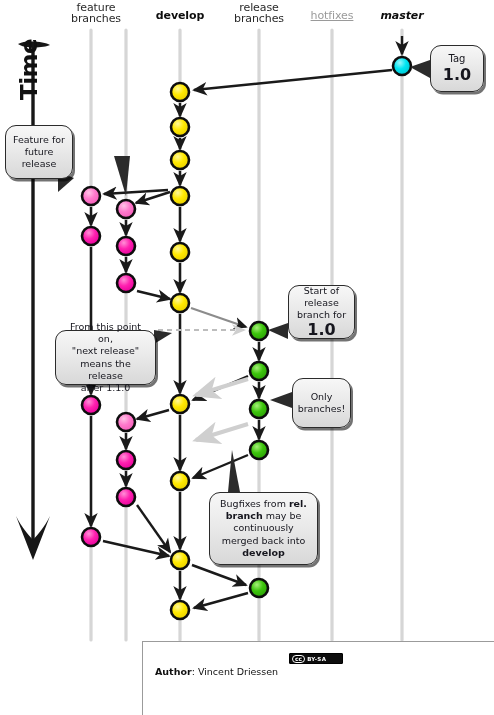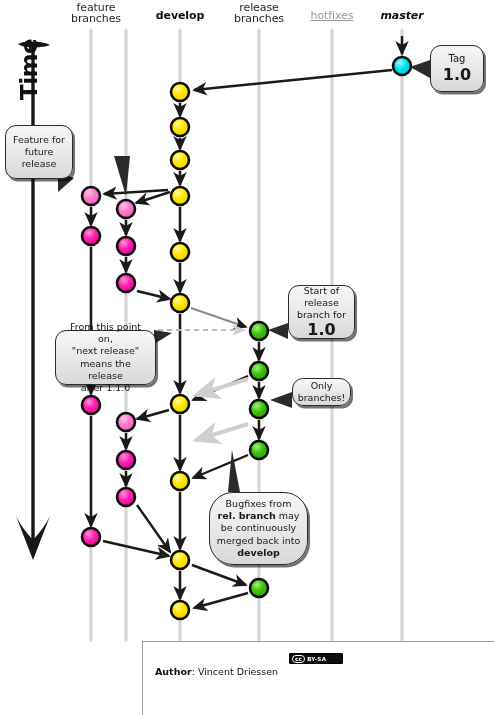--- a/index.html
+++ b/index.html
@@ -267,28 +267,28 @@
 
   <div class="callout" style="left:288px;top:285px;width:67px;height:54px;">
     <div>
       <div>Start of</div>
       <div>release</div>
       <div>branch for</div>
       <div class="tag-big">1.0</div>
     </div>
   </div>
 
-  <div class="callout" style="left:292px;top:378px;width:59px;height:28px;">
+  <div class="callout" style="left:292px;top:378px;width:59px;height:50px;">
     <div>
       <div>Only</div>
       <div>branches!</div>
     </div>
   </div>
 
-  <div class="callout" style="left:209px;top:492px;width:99px;height:73px;border-radius:24px;">
+  <div class="callout" style="left:209px;top:492px;width:109px;height:73px;">
     <div>
       <span>Bugfixes from </span><b>rel.</b><span> </span><b>branch</b><span> may be continuously merged back into </span><b>develop</b>
     </div>
   </div>
 
   <div class="footer-rule"></div>
   <div class="footer-vrule"></div>
 
   <div class="footer">
     <div>

